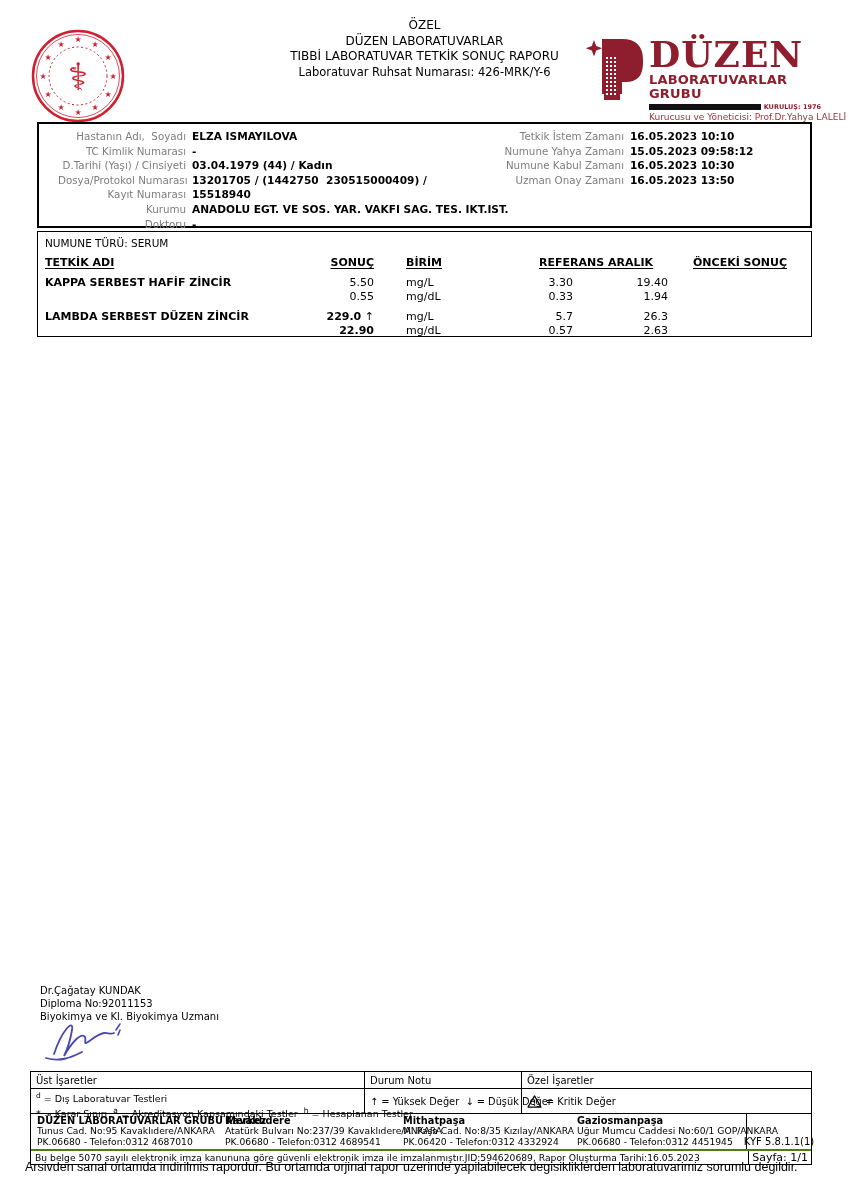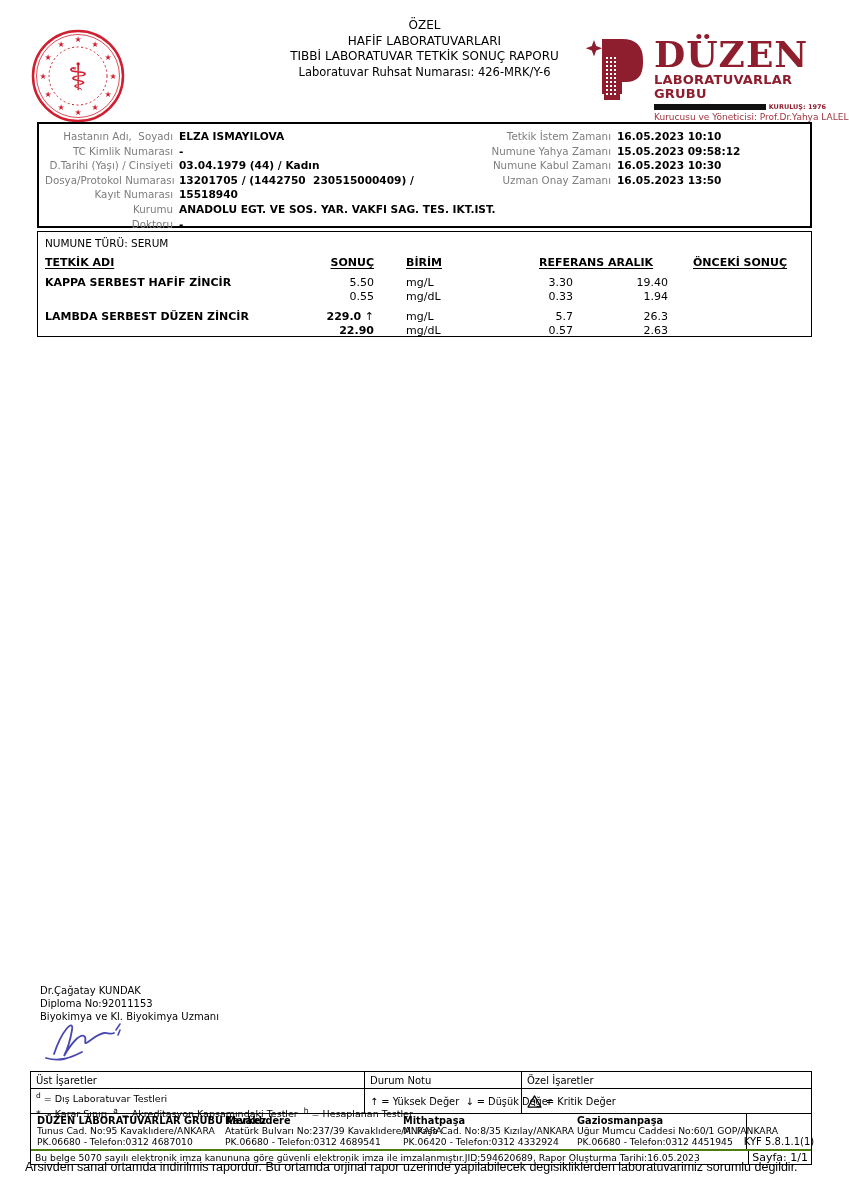--- a/index.html
+++ b/index.html
@@ -13,34 +13,34 @@
   .center-head{top:18px;left:0;width:849px;text-align:center;line-height:15.5px;}
   .ch-ozel{font-size:12px;}
   .ch-lab{font-size:12px;}
   .ch-title{font-size:12px;}
   .ch-lic{font-size:11.5px;}
 
   .seal{left:30px;top:28px;width:96px;height:96px;}
 
   .logo{left:582px;top:36px;width:240px;height:72px;display:flex;align-items:flex-start;}
   .logo-mark{width:64px;height:66px;flex:0 0 auto;}
-  .logo-text{margin-left:8px;width:172px;}
+  .logo-text{margin-left:3px;width:172px;}
   .logo-name{font-family:"DejaVu Serif","Liberation Serif",serif;font-weight:bold;color:#8e1e2e;font-size:36px;line-height:36px;letter-spacing:1px;}
   .logo-sub{font-size:13px;font-weight:bold;color:#8e1e2e;letter-spacing:0.2px;line-height:14px;margin-top:1px;}
   .logo-barrow{display:flex;align-items:center;margin-top:2px;}
   .logo-bar{height:6px;background:#111;flex:1 1 auto;}
   .logo-est{font-size:6.5px;color:#8e1e2e;font-weight:bold;margin-left:3px;white-space:nowrap;}
   .logo-founder{font-size:9px;color:#a03540;line-height:11px;margin-top:1px;white-space:nowrap;}
 
   
   .patient-box{left:37px;top:122px;width:771px;height:102px;border:2px solid #000;}
   .p-col{position:absolute;top:5px;}
   .p-left{left:6px;}
   .p-right{left:406px;}
-  .p-row{display:flex;line-height:14.6px;}
+  .p-row{display:flex;line-height:14.6px;margin-left:13px;}
   .pl{color:#7d7d7d;font-size:10.3px;text-align:right;white-space:pre;}
   .p-left .pl{width:128px;}
   .p-right .pl{width:166px;}
   .pv{font-weight:bold;font-size:10.6px;margin-left:6px;white-space:pre;}
 
   
   .results-box{left:37px;top:231px;width:773px;height:104px;border:1px solid #000;}
   .sample-type{position:absolute;left:7px;top:5px;font-size:10.5px;}
   .r-line{position:absolute;font-size:11px;white-space:pre;}
   .hdr{font-weight:bold;text-decoration:underline;text-underline-offset:2px;}
@@ -103,21 +103,21 @@
       <text x="13" y="51">★</text>
         <text x="18" y="32">★</text>
         <text x="31" y="19">★</text>
     </g>
     <text x="48" y="62" text-anchor="middle" font-size="38" fill="#cf2030" font-family="DejaVu Sans,sans-serif">⚕</text>
   </svg>
 </div>
 
 <div class="abs center-head">
   <div class="ch-ozel">ÖZEL</div>
-  <div class="ch-lab">HAFİF LABORATUVARLARI</div>
+  <div class="ch-lab">DÜZEN LABORATUVARLAR</div>
   <div class="ch-title">TIBBİ LABORATUVAR TETKİK SONUÇ RAPORU</div>
   <div class="ch-lic">Laboratuvar Ruhsat Numarası: 426-MRK/Y-6</div>
 </div>
 
 <div class="abs logo">
   <div class="logo-mark">
     <svg viewBox="0 0 64 66" width="64" height="66">
       <path d="M20,3 H40 Q61,3 61,24 V27 Q61,46 44,46 H40 V58 H20 Z" fill="#8e1e2e"></path>
       <path d="M12,4 l2.2,6 6,2.2 -6,2.2 -2.2,6 -2.2,-6 -6,-2.2 6,-2.2 z" fill="#8e1e2e"></path>
       <rect x="22" y="18" width="16" height="46" fill="#8e1e2e"></rect>

